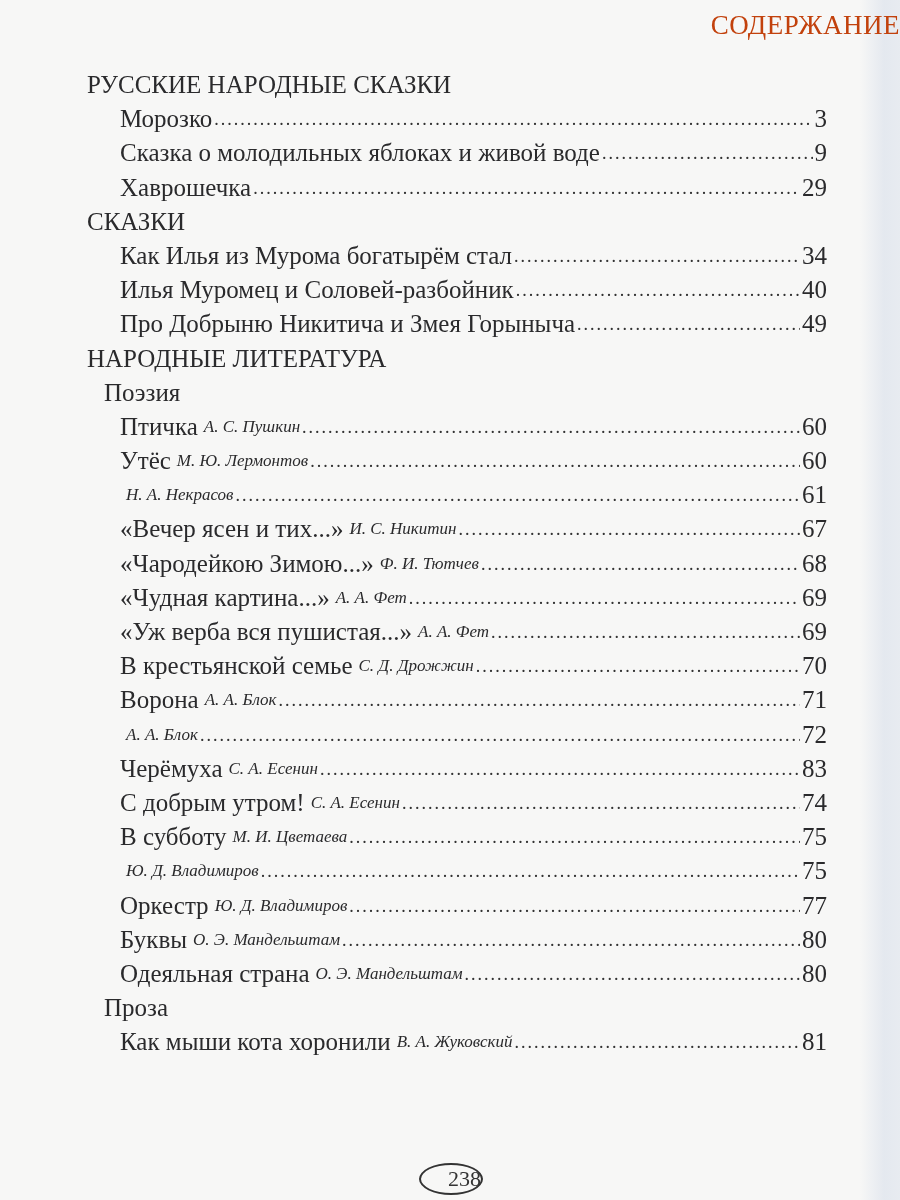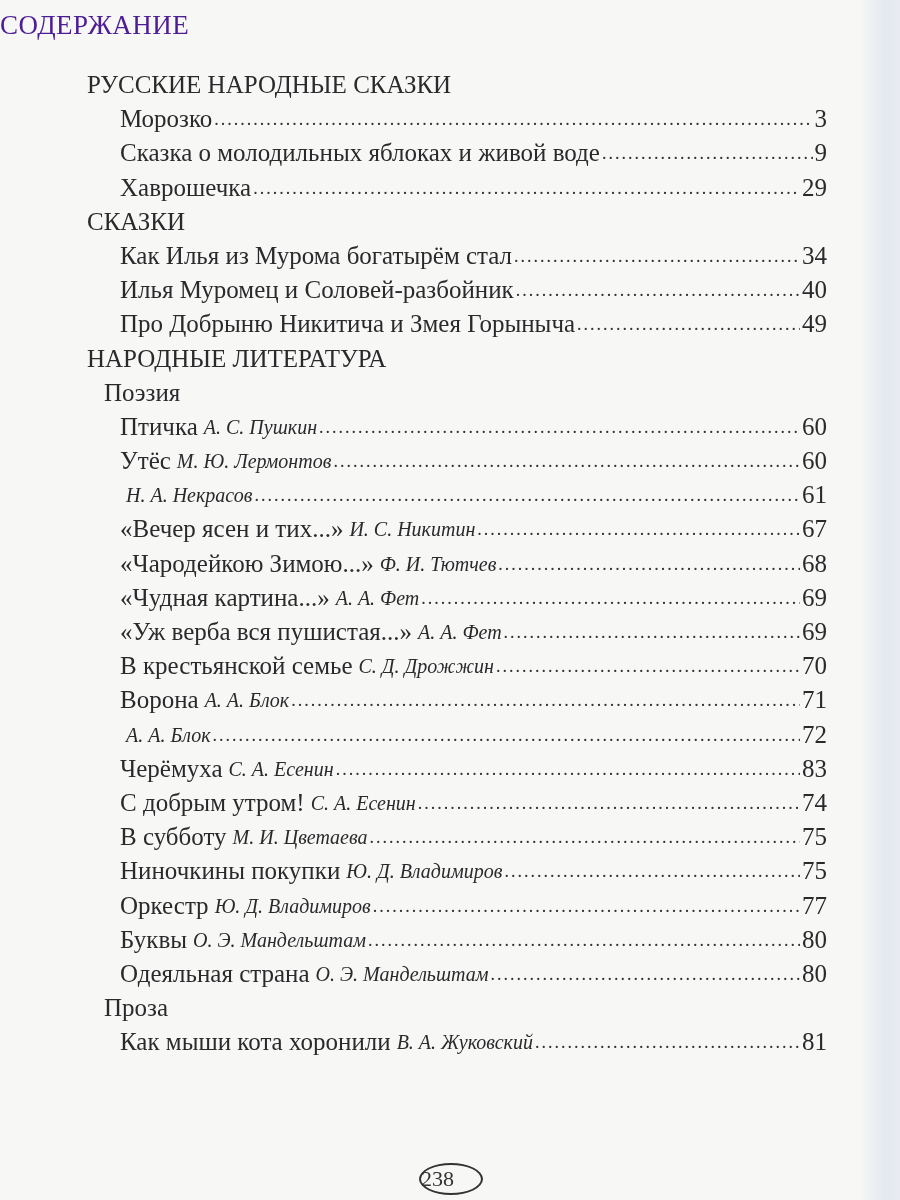--- a/index.html
+++ b/index.html
@@ -7,39 +7,39 @@
       width:900px; height:1200px; position:relative; overflow:hidden;
       background:#f7f7f6;
       font-family:"Liberation Serif", "DejaVu Serif", serif;
       color:#2a2a2c;
     }
     .page-shade {
       position:absolute; top:0; right:0; width:40px; height:1200px;
       background:linear-gradient(to right, rgba(235,238,242,0) 0%, rgba(225,230,238,0.85) 60%, rgba(230,234,240,0.9) 100%);
     }
     .title {
-      position:absolute; top:10px; left:0; width:900px; text-align:left;
-      font-size:27px; letter-spacing:0.5px; color:#4c1d95;
+      position:absolute; top:10px; left:0; width:900px; text-align:right;
+      font-size:27px; letter-spacing:0.5px; color:#c2410c;
     }
     .toc { position:absolute; top:68px; left:87px; width:740px; }
     .line { height:34.2px; line-height:34.2px; font-size:25px; white-space:nowrap; }
     .section { font-size:25px; }
     .subsection { padding-left:17px; }
     .entry { display:flex; align-items:center; padding-left:33px; }
     .entry .t { flex:0 0 auto; }
-    .entry .a { flex:0 0 auto; font-style:italic; font-size:20px; margin-left:6px; }
+    .entry .a { flex:0 0 auto; font-style:italic; font-size:17px; margin-left:6px; }
     .entry .dots {
       flex:1 1 auto; overflow:hidden; margin:0 2px; font-size:18px; letter-spacing:2px;
       color:#333;
     }
     .entry .dots::before { content:"..................................................................................................................................................................................."; }
     .entry .p { flex:0 0 auto; text-align:right; }
     .folio {
       position:absolute; left:419px; top:1163px; width:60px; height:28px;
-      border:2px solid #333; border-radius:50%; text-align:left;
+      border:2px solid #333; border-radius:50%; text-align:right;
       line-height:28px; font-size:22px; color:#333;
     }
   </style>
 </head>
 <body>
 
 <div class="page-shade"></div>
 
 <div class="title">СОДЕРЖАНИЕ</div>
 
@@ -152,21 +152,20 @@
       <span class="dots"></span>
       <span class="p">74</span>
     </div>
   <div class="line entry">
       <span class="t">В субботу</span>
       <span class="a">М. И. Цветаева</span>
       <span class="dots"></span>
       <span class="p">75</span>
     </div>
   <div class="line entry">
-      <span class="t">Ниночкины покупки</span>
       <span class="a">Ю. Д. Владимиров</span>
       <span class="dots"></span>
       <span class="p">75</span>
     </div>
   <div class="line entry">
       <span class="t">Оркестр</span>
       <span class="a">Ю. Д. Владимиров</span>
       <span class="dots"></span>
       <span class="p">77</span>
     </div>

